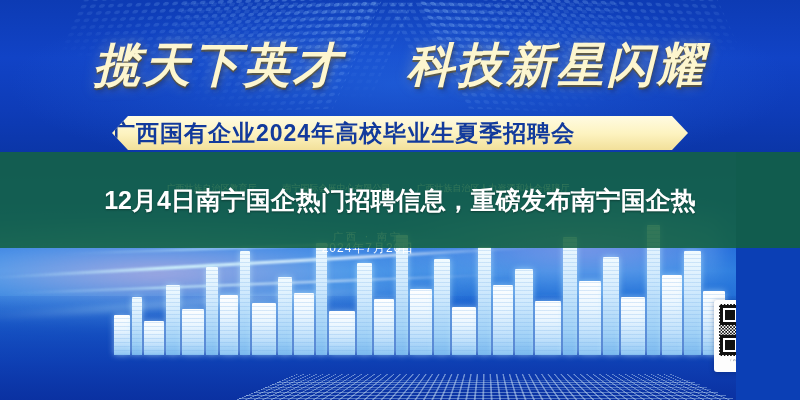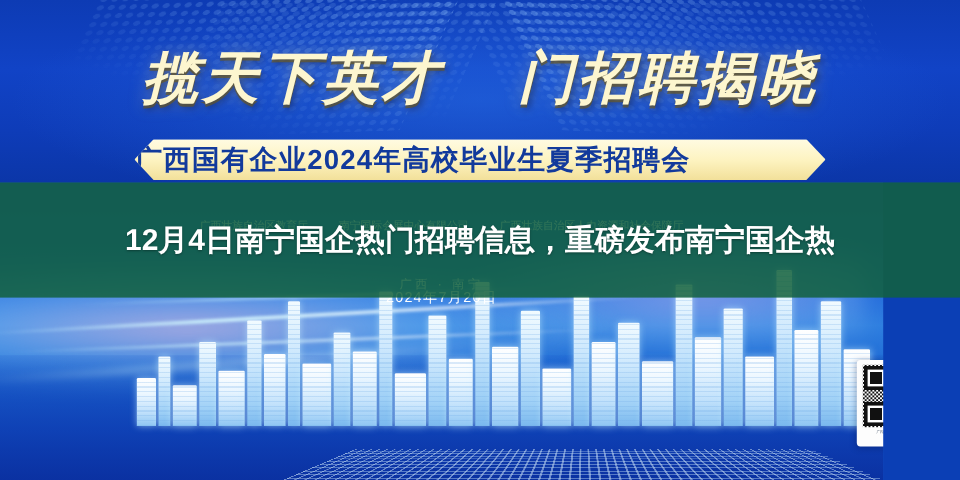--- a/index.html
+++ b/index.html
@@ -305,21 +305,21 @@
     <div class="dots left"></div>
     <div class="dots midl"></div>
     <div class="dots midr"></div>
     <div class="dots right"></div>
     <div class="streak l"></div>
     <div class="streak r"></div>
 
     <div class="slogan">
       <span>揽天下英才</span>
       <span class="gap"></span>
-      <span>门招聘揭晓</span>
+      <span>科技新星闪耀</span>
     </div>
 
     <div class="ribbon">
       <span class="ribbon-text">广西国有企业2024年高校毕业生夏季招聘会</span>
     </div>
   </div>
 
   <div class="scene">
     <div class="sky-glow"></div>
     <div class="sky-glow2"></div>

